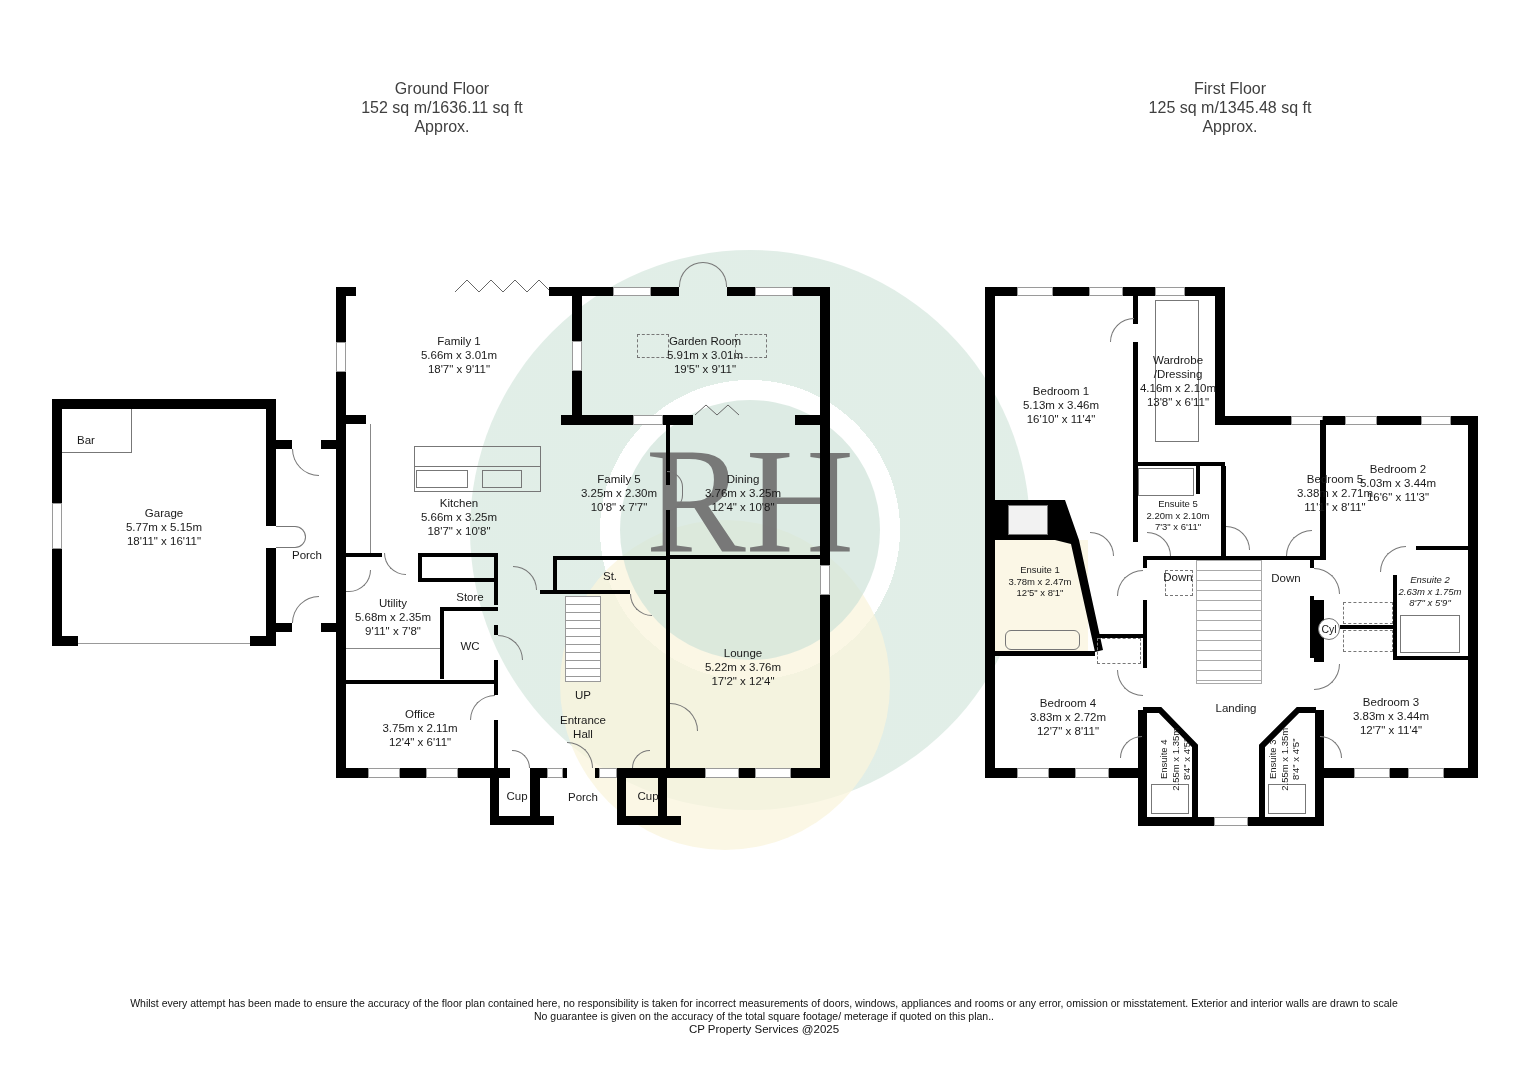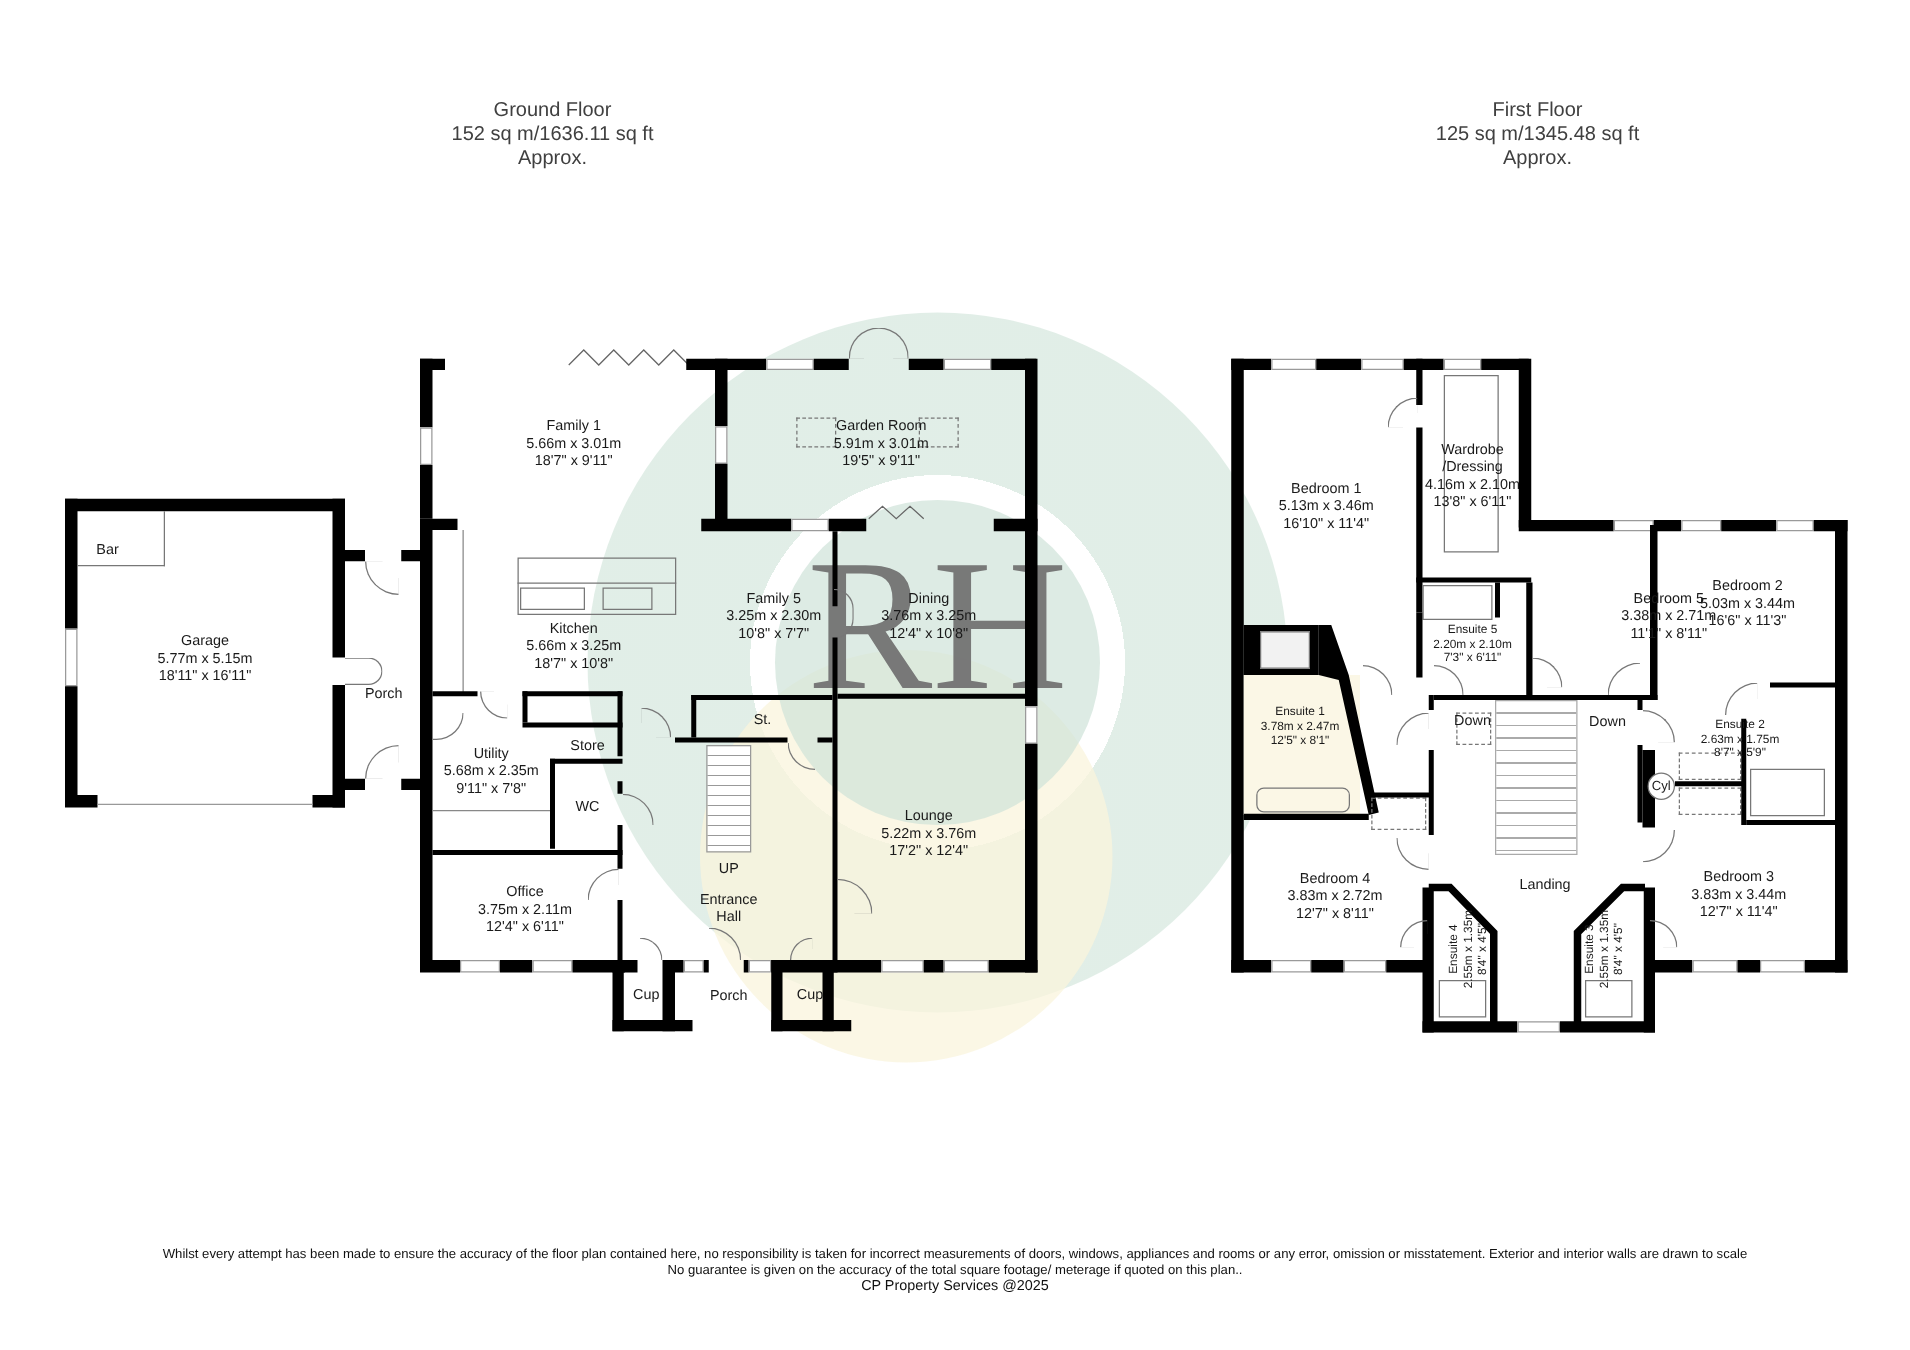--- a/index.html
+++ b/index.html
@@ -346,21 +346,21 @@
 <div class="room sm" style="left:1178px;top:498px;">
   <div>Ensuite 5</div>
   <div>2.20m x 2.10m</div>
   <div>7'3" x 6'11"</div>
 </div>
 <div class="room sm" style="left:1040px;top:564px;">
   <div>Ensuite 1</div>
   <div>3.78m x 2.47m</div>
   <div>12'5" x 8'1"</div>
 </div>
-<div class="room sm" style="left:1392px;top:574px;">
+<div class="room sm" style="left:1430px;top:574px;font-style:italic;">
   <div>Ensuite 2</div>
   <div>2.63m x 1.75m</div>
   <div>8'7" x 5'9"</div>
 </div>
 <div class="room" style="left:1068px;top:696px;">
   <div>Bedroom 4</div>
   <div>3.83m x 2.72m</div>
   <div>12'7" x 8'11"</div>
 </div>
 <div class="room" style="left:1391px;top:695px;">

